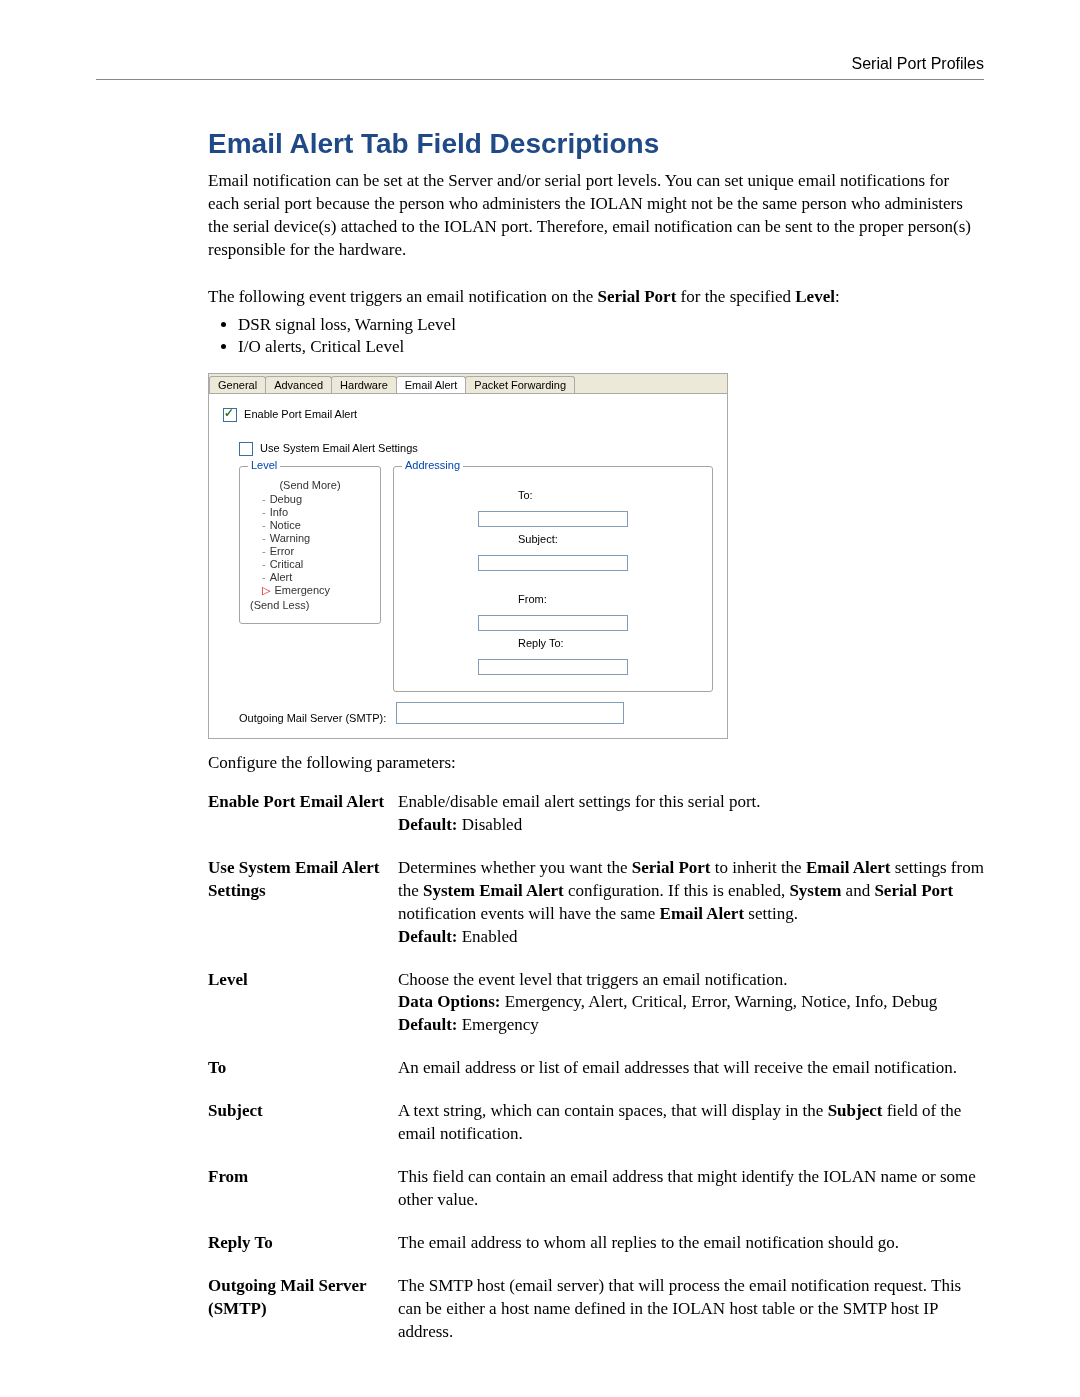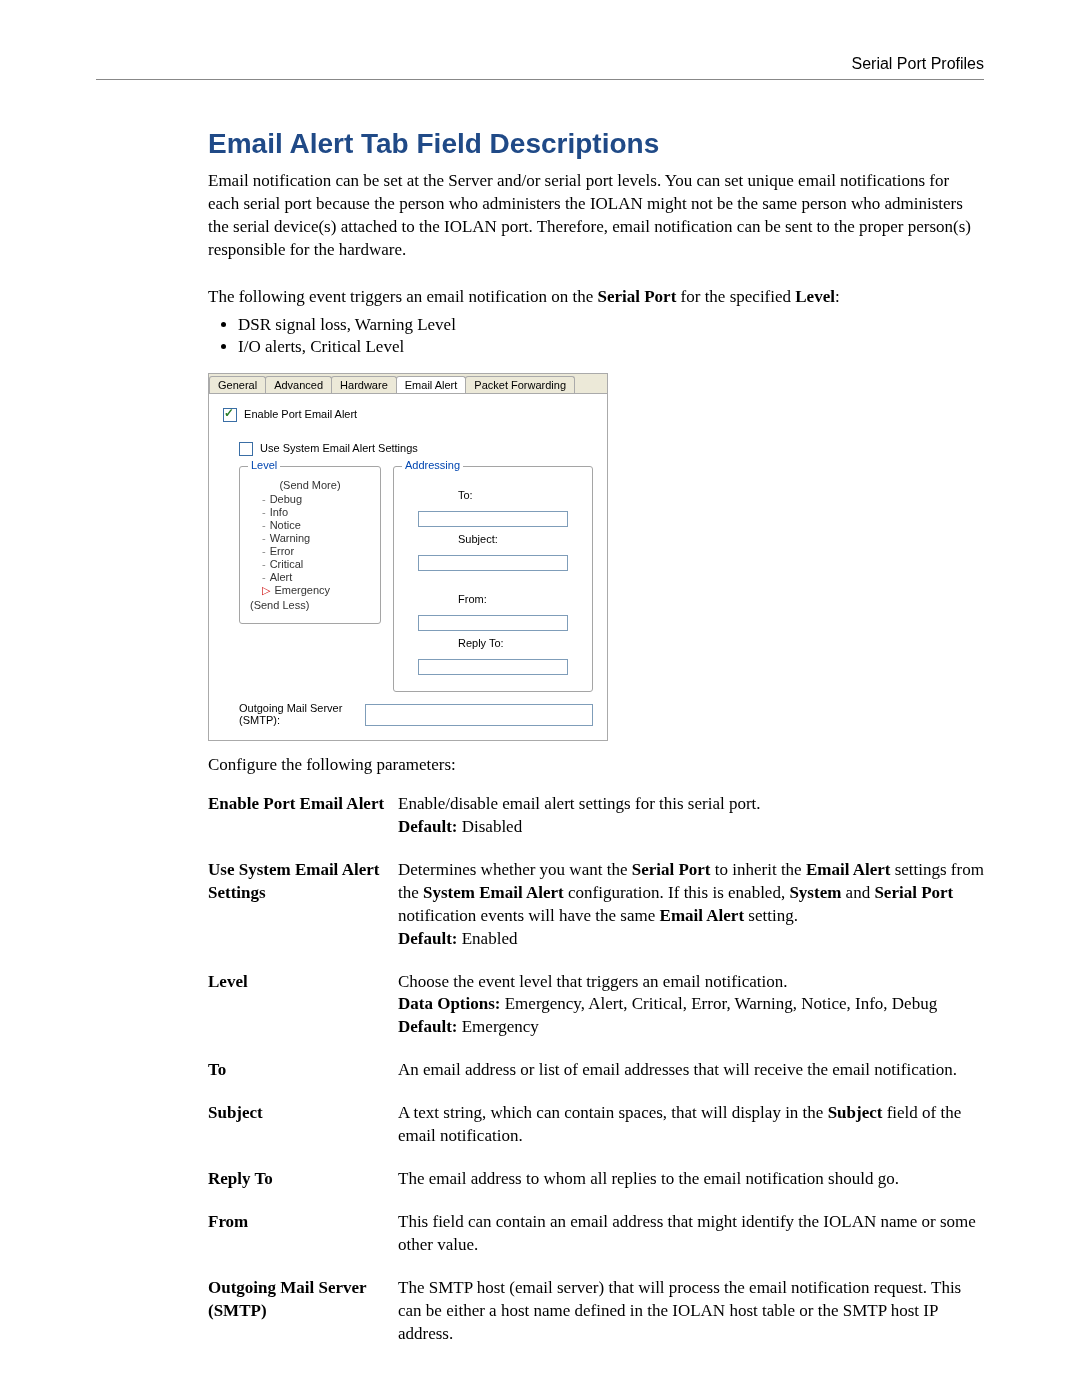--- a/index.html
+++ b/index.html
@@ -40,21 +40,21 @@
     margin: 6px 0 16px 0;
     padding-left: 30px;
   }
   ul.bullets li {
     font-size: 17px;
     margin: 2px 0;
   }
 
   
   .dialog {
-    width: 400px;
+    width: 520px;
     background: #ece9d8;
     border: 1px solid #aaa;
     font-family: "Tahoma", Arial, sans-serif;
     font-size: 11px;
     color: #000;
     box-sizing: border-box;
   }
   .tabstrip {
     display: flex;
     background: #ece9d8;
@@ -311,30 +311,30 @@
     </div>
 
     <div class="field-row">
       <div class="field-label">Subject</div>
       <div class="field-desc">
         <span>A text string, which can contain spaces, that will display in the </span><b>Subject</b><span> field of the email notification.</span>
       </div>
     </div>
 
     <div class="field-row">
+      <div class="field-label">From</div>
+      <div class="field-desc">This field can contain an email address that might identify the IOLAN name or some other value.</div>
+    </div>
+
+    <div class="field-row">
       <div class="field-label">Reply To</div>
       <div class="field-desc">The email address to whom all replies to the email notification should go.</div>
     </div>
 
     <div class="field-row">
-      <div class="field-label">From</div>
-      <div class="field-desc">This field can contain an email address that might identify the IOLAN name or some other value.</div>
-    </div>
-
-    <div class="field-row">
       <div class="field-label">Outgoing Mail Server (SMTP)</div>
       <div class="field-desc">The SMTP host (email server) that will process the email notification request. This can be either a host name defined in the IOLAN host table or the SMTP host IP address.</div>
     </div>
 
   </div>
 
 </div>
 
 <div class="page-num">109</div>
 

